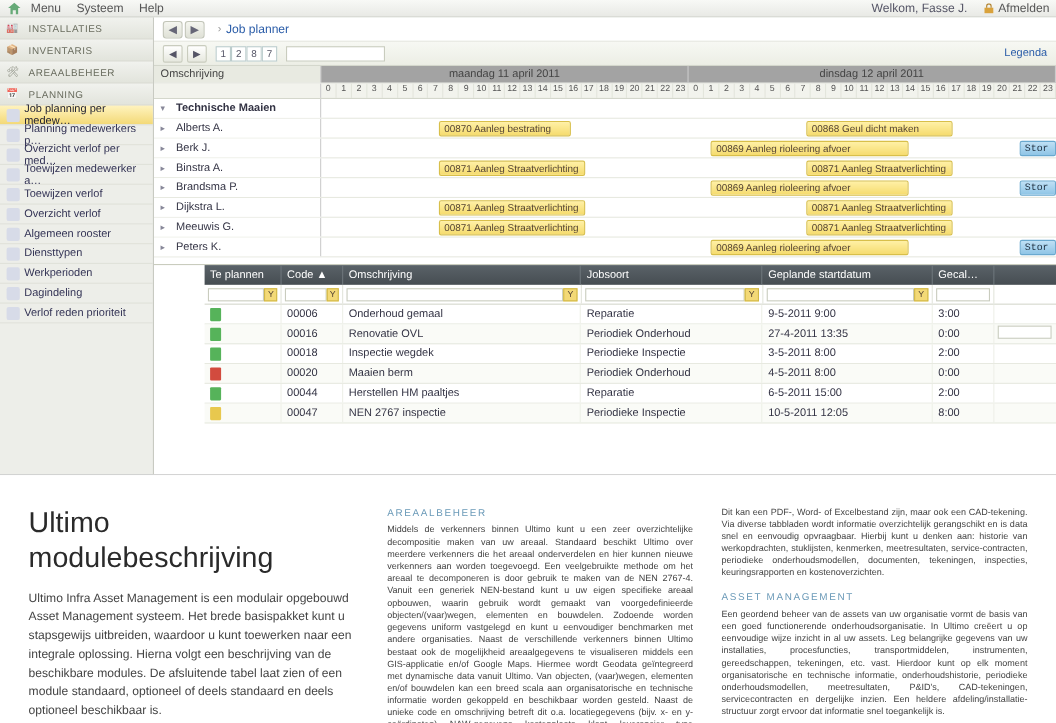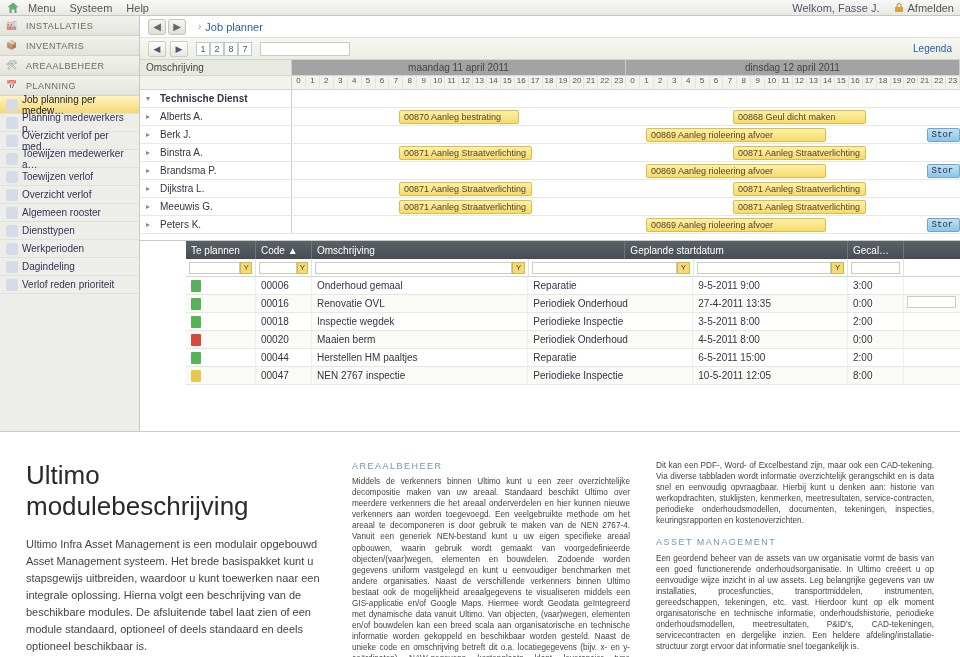--- a/index.html
+++ b/index.html
@@ -256,21 +256,21 @@
             <span>20</span>
             <span>21</span>
             <span>22</span>
             <span>23</span>
           </div>
       </div>
       <div class="ganttrows">
         <div class="grow">
           <div class="namecol">
               <span class="handle">▾</span>
-              <b>Technische Dienst</b>
+              <b>Technische Maaien</b>
             </div>
           <div class="lanes"></div>
         </div>
         <div class="grow">
           <div class="namecol">
               <span class="handle">▸</span>
               <span>Alberts A.</span>
             </div>
           <div class="lanes">
             <div class="bar yellow" style="left:16%; width:18%;">00870  Aanleg bestrating</div>
@@ -337,20 +337,21 @@
             <div class="bar blue" style="left:95%; width:5%;">Stor</div>
           </div>
         </div>
       </div>
 
       <div class="gridwrap">
         <div class="gridhead">
           <div class="gh c-st">Te plannen</div>
           <div class="gh c-code"><span>Code</span>&nbsp;▲</div>
           <div class="gh c-desc">Omschrijving</div>
+          <div class="gh c-job">Jobsoort</div>
           <div class="gh c-date">Geplande startdatum</div>
           <div class="gh c-g1">Gecal…</div>
           <div class="gh c-g2">Te pl…</div>
         </div>
         <div class="filterrow">
           <div class="fc c-st">
               <input style="">
               <div class="ybtn">Y</div>
             </div>
           <div class="fc c-code">

